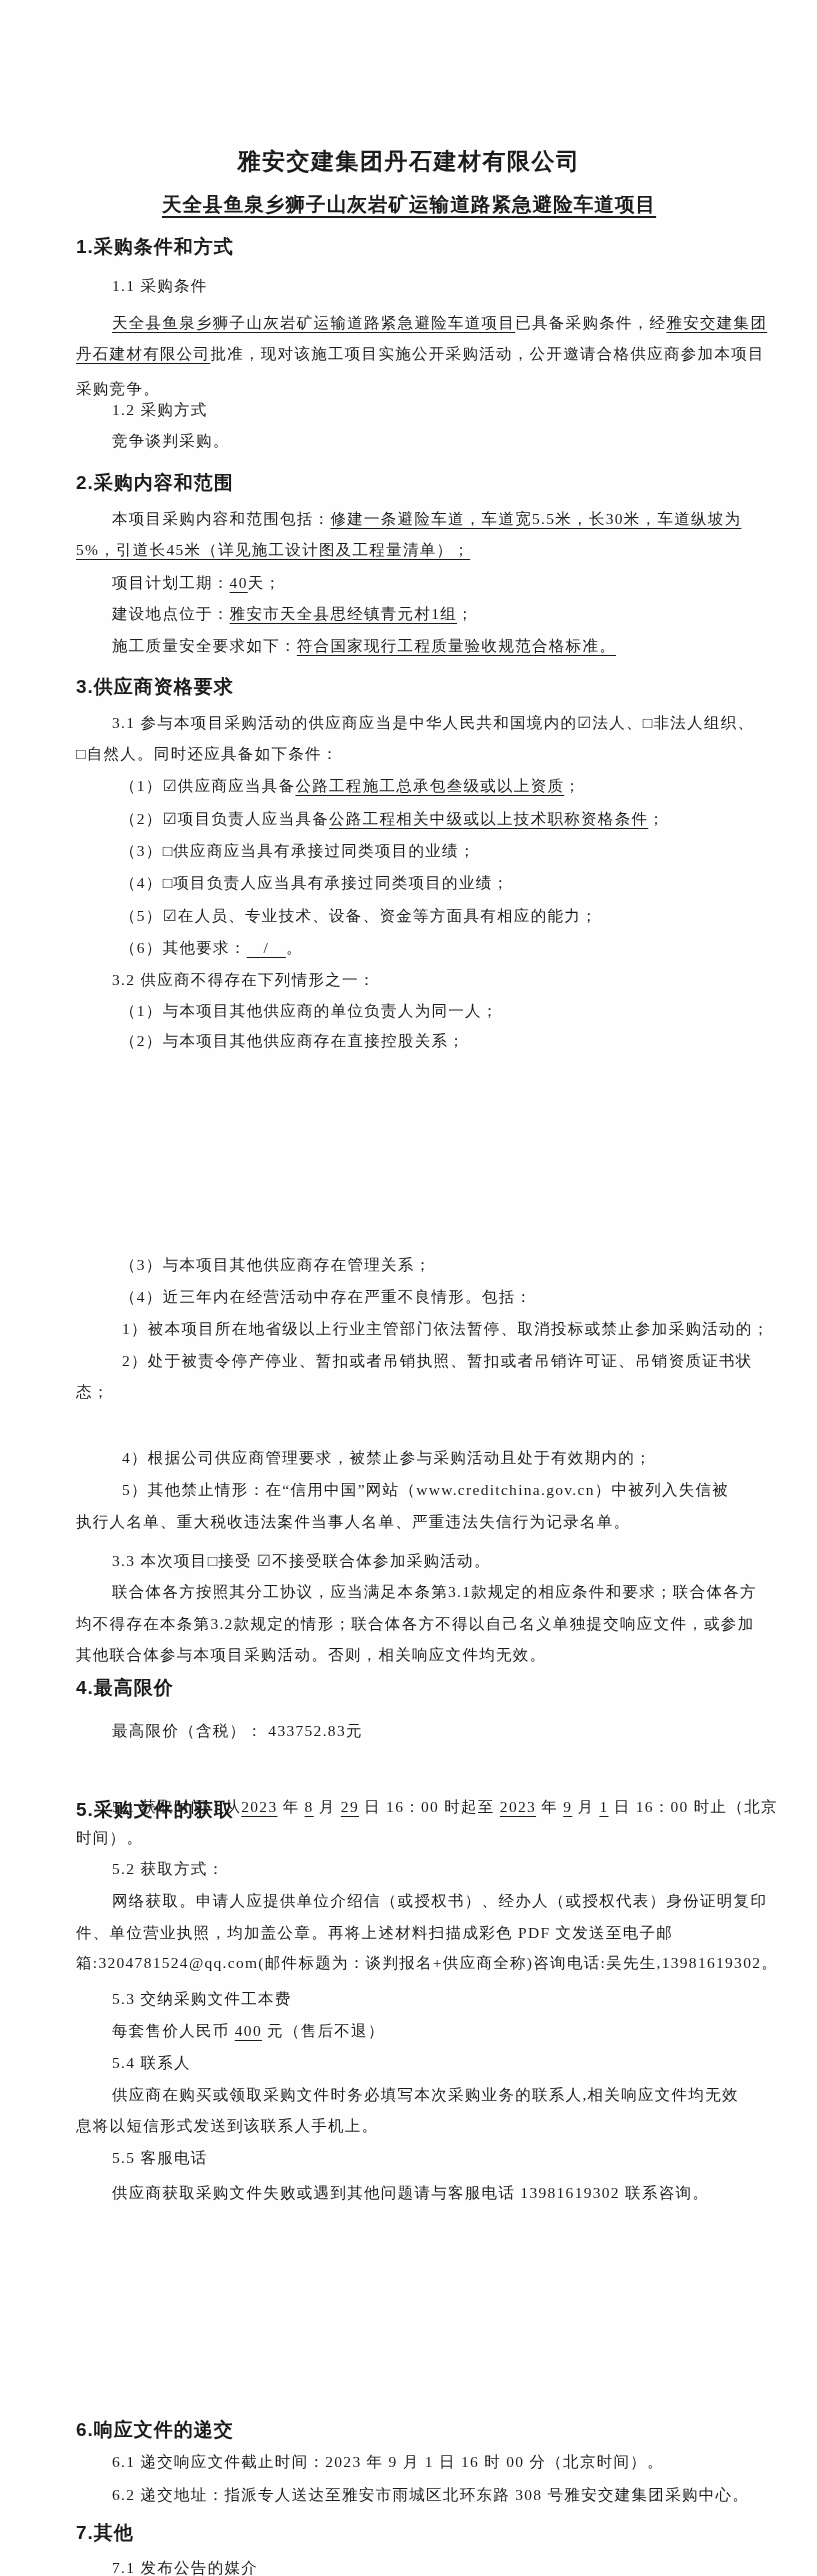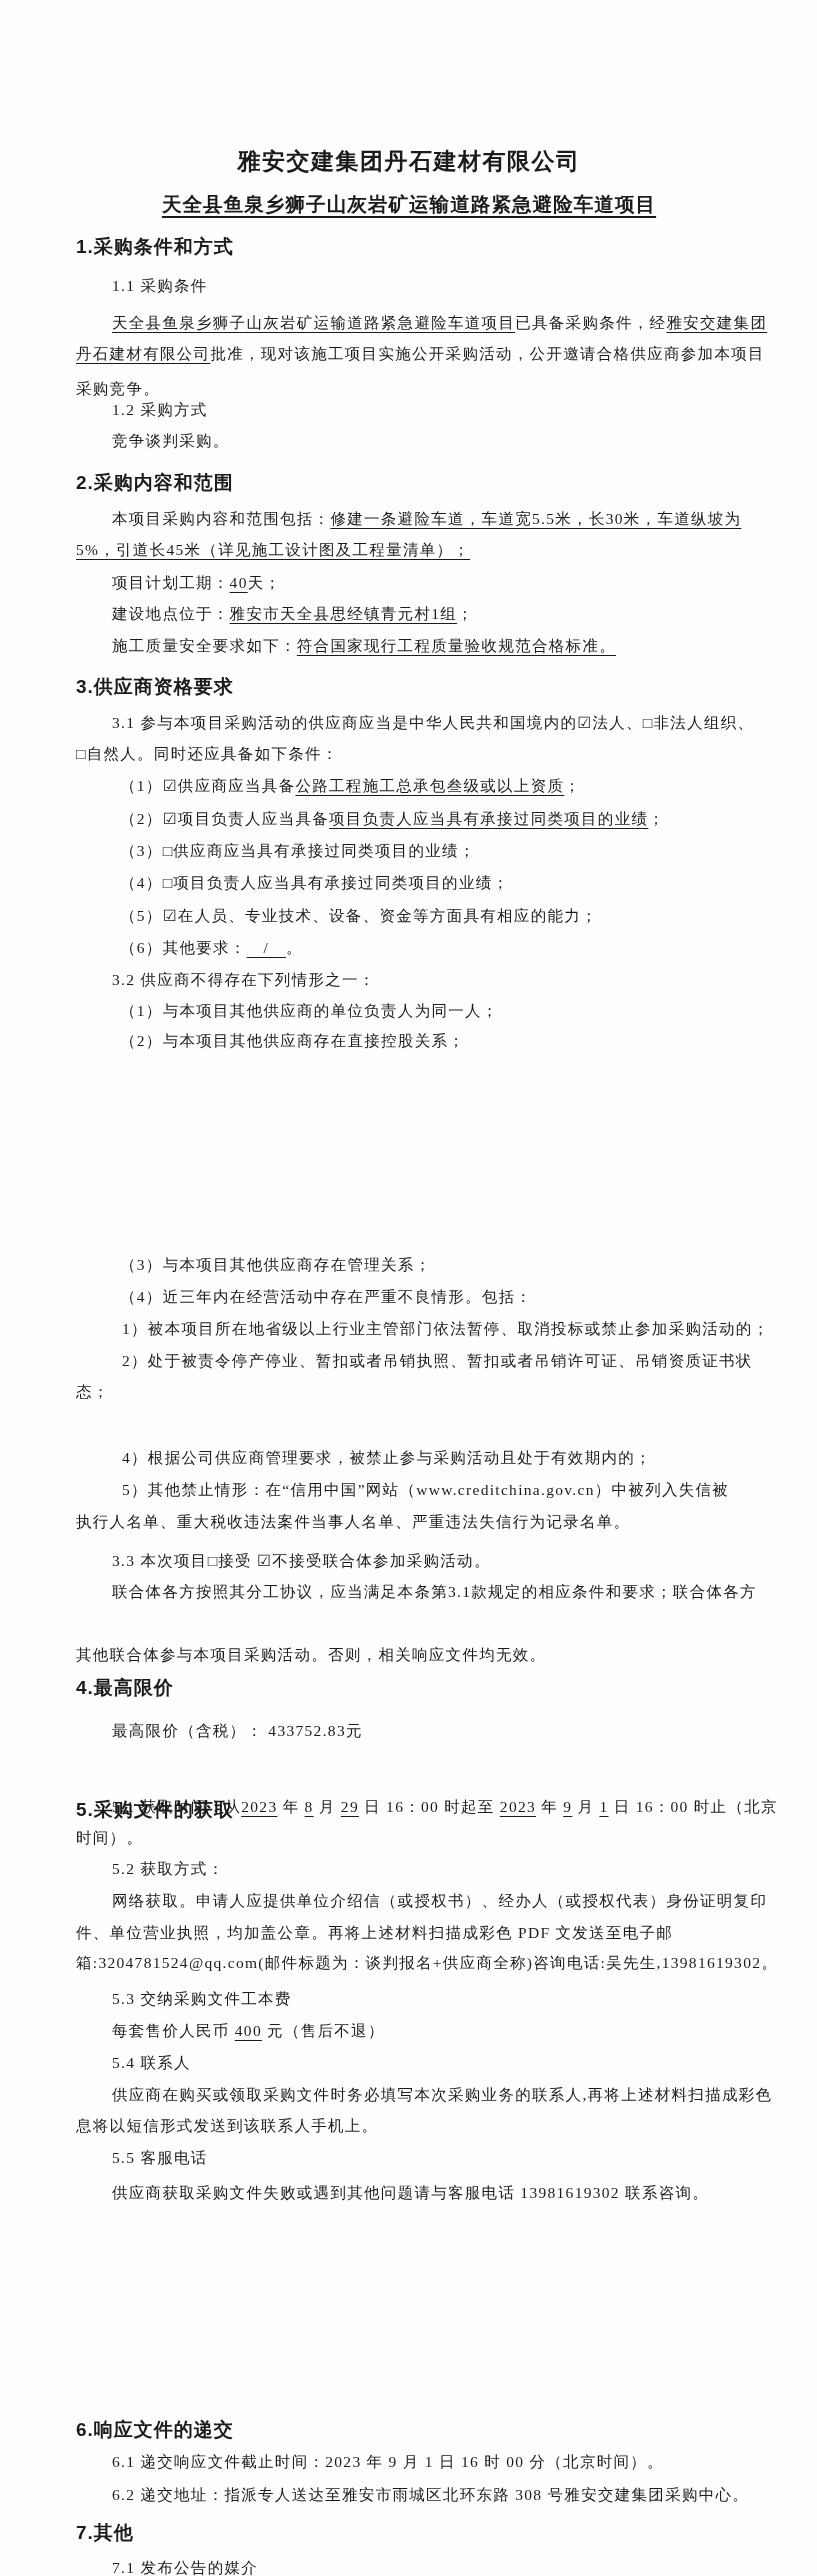--- a/index.html
+++ b/index.html
@@ -32,52 +32,53 @@
     <div class="ln s-h" style="left: 76px; top: 471px;"><span>2.采购内容和范围</span></div>
     <div class="ln s-b" style="left: 112px; top: 509px;"><span>本项目采购内容和范围包括：</span><span class="u">修建一条避险车道，车道宽5.5米，长30米，车道纵坡为</span></div>
     <div class="ln s-b" style="left: 76px; top: 540px;"><span class="u">5%，引道长45米（详见施工设计图及工程量清单）；</span></div>
     <div class="ln s-b" style="left: 112px; top: 573px;"><span>项目计划工期：</span><span class="u">40</span><span>天；</span></div>
     <div class="ln s-b" style="left: 112px; top: 604px;"><span>建设地点位于：</span><span class="u">雅安市天全县思经镇青元村1组</span><span>；</span></div>
     <div class="ln s-b" style="left: 112px; top: 636px;"><span>施工质量安全要求如下：</span><span class="u">符合国家现行工程质量验收规范合格标准。</span></div>
     <div class="ln s-h" style="left: 76px; top: 675px;"><span>3.供应商资格要求</span></div>
     <div class="ln s-b" style="left: 112px; top: 713px;"><span>3.1 参与本项目采购活动的供应商应当是中华人民共和国境内的☑法人、□非法人组织、</span></div>
     <div class="ln s-b" style="left: 76px; top: 744px;"><span>□自然人。同时还应具备如下条件：</span></div>
     <div class="ln s-b" style="left: 120px; top: 776px;"><span>（1）☑供应商应当具备</span><span class="u">公路工程施工总承包叁级或以上资质</span><span>；</span></div>
-    <div class="ln s-b" style="left: 120px; top: 809px;"><span>（2）☑项目负责人应当具备</span><span class="u">项目负责人应当具有承接过同类项目的业绩</span><span>；</span></div>
+    <div class="ln s-b" style="left: 120px; top: 809px;"><span>（2）☑项目负责人应当具备</span><span class="u">公路工程相关中级或以上技术职称资格条件</span><span>；</span></div>
     <div class="ln s-b" style="left: 120px; top: 841px;"><span>（3）□供应商应当具有承接过同类项目的业绩；</span></div>
     <div class="ln s-b" style="left: 120px; top: 873px;"><span>（4）□项目负责人应当具有承接过同类项目的业绩；</span></div>
     <div class="ln s-b" style="left: 120px; top: 906px;"><span>（5）☑在人员、专业技术、设备、资金等方面具有相应的能力；</span></div>
     <div class="ln s-b" style="left: 120px; top: 938px;"><span>（6）其他要求：</span><span class="u">　/　</span><span>。</span></div>
     <div class="ln s-b" style="left: 112px; top: 970px;"><span>3.2 供应商不得存在下列情形之一：</span></div>
     <div class="ln s-b" style="left: 120px; top: 1001px;"><span>（1）与本项目其他供应商的单位负责人为同一人；</span></div>
     <div class="ln s-b" style="left: 120px; top: 1031px;"><span>（2）与本项目其他供应商存在直接控股关系；</span></div>
     <div class="ln s-b" style="left: 120px; top: 1255px;"><span>（3）与本项目其他供应商存在管理关系；</span></div>
     <div class="ln s-b" style="left: 120px; top: 1287px;"><span>（4）近三年内在经营活动中存在严重不良情形。包括：</span></div>
     <div class="ln s-b" style="left: 122px; top: 1319px;"><span>1）被本项目所在地省级以上行业主管部门依法暂停、取消投标或禁止参加采购活动的；</span></div>
     <div class="ln s-b" style="left: 122px; top: 1351px;"><span>2）处于被责令停产停业、暂扣或者吊销执照、暂扣或者吊销许可证、吊销资质证书状</span></div>
     <div class="ln s-b" style="left: 76px; top: 1382px;"><span>态；</span></div>
     <div class="ln s-b" style="left: 122px; top: 1448px;"><span>4）根据公司供应商管理要求，被禁止参与采购活动且处于有效期内的；</span></div>
     <div class="ln s-b" style="left: 122px; top: 1480px;"><span>5）其他禁止情形：在“信用中国”网站（www.creditchina.gov.cn）中被列入失信被</span></div>
     <div class="ln s-b" style="left: 76px; top: 1512px;"><span>执行人名单、重大税收违法案件当事人名单、严重违法失信行为记录名单。</span></div>
     <div class="ln s-b" style="left: 112px; top: 1551px;"><span>3.3 本次项目□接受 ☑不接受联合体参加采购活动。</span></div>
     <div class="ln s-b" style="left: 112px; top: 1582px;"><span>联合体各方按照其分工协议，应当满足本条第3.1款规定的相应条件和要求；联合体各方</span></div>
+    <div class="ln s-b" style="left: 76px; top: 1614px;"><span>均不得存在本条第3.2款规定的情形；联合体各方不得以自己名义单独提交响应文件，或参加</span></div>
     <div class="ln s-b" style="left: 76px; top: 1645px;"><span>其他联合体参与本项目采购活动。否则，相关响应文件均无效。</span></div>
     <div class="ln s-h" style="left: 76px; top: 1676px; text-align: right;"><span>4.最高限价</span></div>
     <div class="ln s-b" style="left: 112px; top: 1721px;"><span>最高限价（含税）： 433752.83元</span></div>
     <div class="ln s-h" style="left: 76px; top: 1754px; margin-top: 44px;"><span>5.采购文件的获取</span></div>
     <div class="ln s-b" style="left: 112px; top: 1797px;"><span>5.1 获取时间：从</span><span class="u">2023</span><span> 年 </span><span class="u">8</span><span> 月 </span><span class="u">29</span><span> 日 16：00 时起至 </span><span class="u">2023</span><span> 年 </span><span class="u">9</span><span> 月 </span><span class="u">1</span><span> 日 16：00 时止（北京</span></div>
     <div class="ln s-b" style="left: 76px; top: 1828px;"><span>时间）。</span></div>
     <div class="ln s-b" style="left: 112px; top: 1859px;"><span>5.2 获取方式：</span></div>
     <div class="ln s-b" style="left: 112px; top: 1891px;"><span>网络获取。申请人应提供单位介绍信（或授权书）、经办人（或授权代表）身份证明复印</span></div>
     <div class="ln s-b" style="left: 76px; top: 1923px;"><span>件、单位营业执照，均加盖公章。再将上述材料扫描成彩色 PDF 文发送至电子邮</span></div>
     <div class="ln s-b" style="left: 76px; top: 1953px;"><span>箱:3204781524@qq.com(邮件标题为：谈判报名+供应商全称)咨询电话:吴先生,13981619302。</span></div>
     <div class="ln s-b" style="left: 112px; top: 1989px;"><span>5.3 交纳采购文件工本费</span></div>
     <div class="ln s-b" style="left: 112px; top: 2021px;"><span>每套售价人民币 </span><span class="u">400</span><span> 元（售后不退）</span></div>
     <div class="ln s-b" style="left: 112px; top: 2053px;"><span>5.4 联系人</span></div>
-    <div class="ln s-b" style="left: 112px; top: 2085px;"><span>供应商在购买或领取采购文件时务必填写本次采购业务的联系人,再将上述材料扫描成彩色</span></div>
+    <div class="ln s-b" style="left: 112px; top: 2085px;"><span>供应商在购买或领取采购文件时务必填写本次采购业务的联系人,相关响应文件均无效</span></div>
     <div class="ln s-b" style="left: 76px; top: 2116px;"><span>息将以短信形式发送到该联系人手机上。</span></div>
     <div class="ln s-b" style="left: 112px; top: 2148px;"><span>5.5 客服电话</span></div>
     <div class="ln s-b" style="left: 112px; top: 2183px;"><span>供应商获取采购文件失败或遇到其他问题请与客服电话 13981619302 联系咨询。</span></div>
     <div class="ln s-h" style="left: 76px; top: 2418px;"><span>6.响应文件的递交</span></div>
     <div class="ln s-b" style="left: 112px; top: 2452px;"><span>6.1 递交响应文件截止时间：2023 年 9 月 1 日 16 时 00 分（北京时间）。</span></div>
     <div class="ln s-b" style="left: 112px; top: 2485px;"><span>6.2 递交地址：指派专人送达至雅安市雨城区北环东路 308 号雅安交建集团采购中心。</span></div>
     <div class="ln s-h" style="left: 76px; top: 2521px;"><span>7.其他</span></div>
     <div class="ln s-b" style="left: 112px; top: 2558px;"><span>7.1 发布公告的媒介</span></div>
   </div>
 

